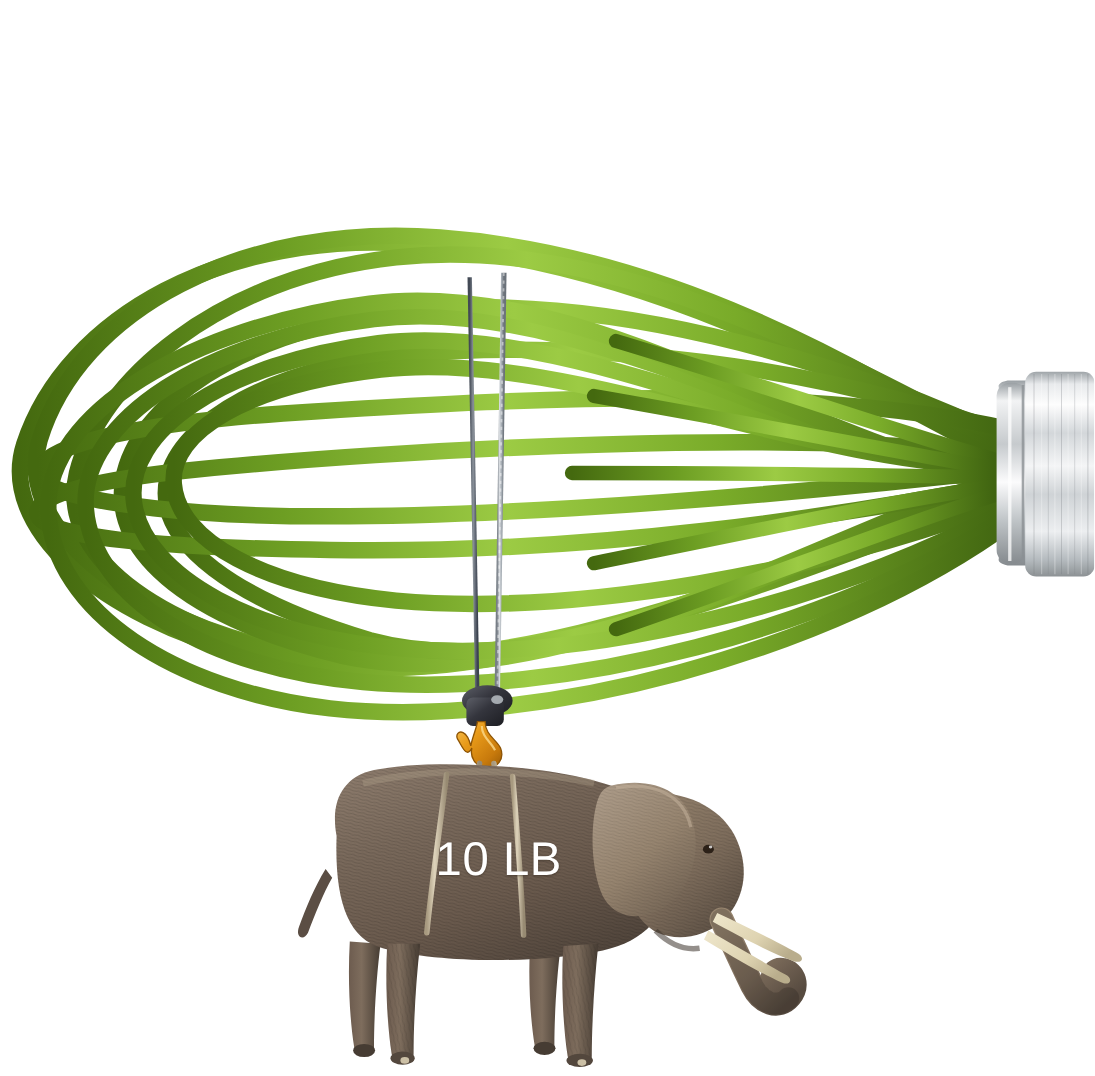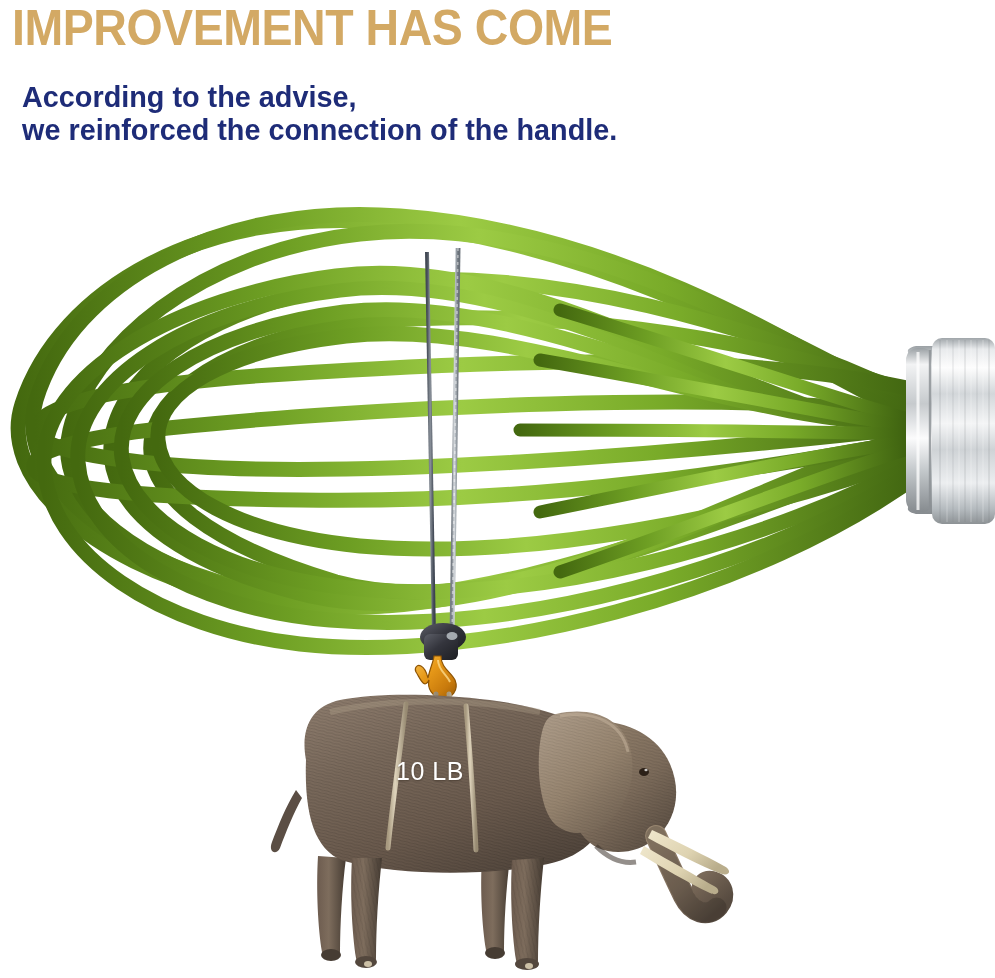--- a/index.html
+++ b/index.html
@@ -63,21 +63,21 @@
     z-index: 10;
   }
   #art svg { display: block; }
 
   
   #load-label {
     position: absolute;
     left: 396px; top: 757px;
     z-index: 60;
     color: #ffffff;
-    font-size: 25px;
+    font-size: 43px;
     font-weight: 400;
     letter-spacing: 0.5px;
     font-family: "Liberation Sans", "DejaVu Sans", sans-serif;
     text-shadow: 0 1px 2px rgba(40,30,22,0.45);
     pointer-events: none;
     white-space: nowrap;
   }
 </style>
 </head>
 <body>
@@ -388,23 +388,16 @@
           <line x1="983" y1="340" x2="983" y2="522" stroke="#ffffff" stroke-width="0.9"></line>
           <line x1="989" y1="340" x2="989" y2="522" stroke="#6c7175" stroke-width="0.8"></line>
         </g>
 
         <line x1="930" y1="350" x2="930" y2="512" stroke="#8b9094" stroke-width="2.4" opacity="0.8"></line>
         <line x1="918" y1="352" x2="918" y2="510" stroke="#ffffff" stroke-width="3" opacity="0.75"></line>
       </g>
     </svg>
   </div>
 
-  <div id="headline-block">
-    <div id="headline">IMPROVEMENT HAS COME</div>
-    <div id="subhead">
-      <span class="sub-line">According to the advise,</span>
-      <span class="sub-line">we reinforced the connection of the handle.</span>
-    </div>
-  </div>
 
   <div id="load-label">10 LB</div>
 
 </div>
 
 </body></html>

